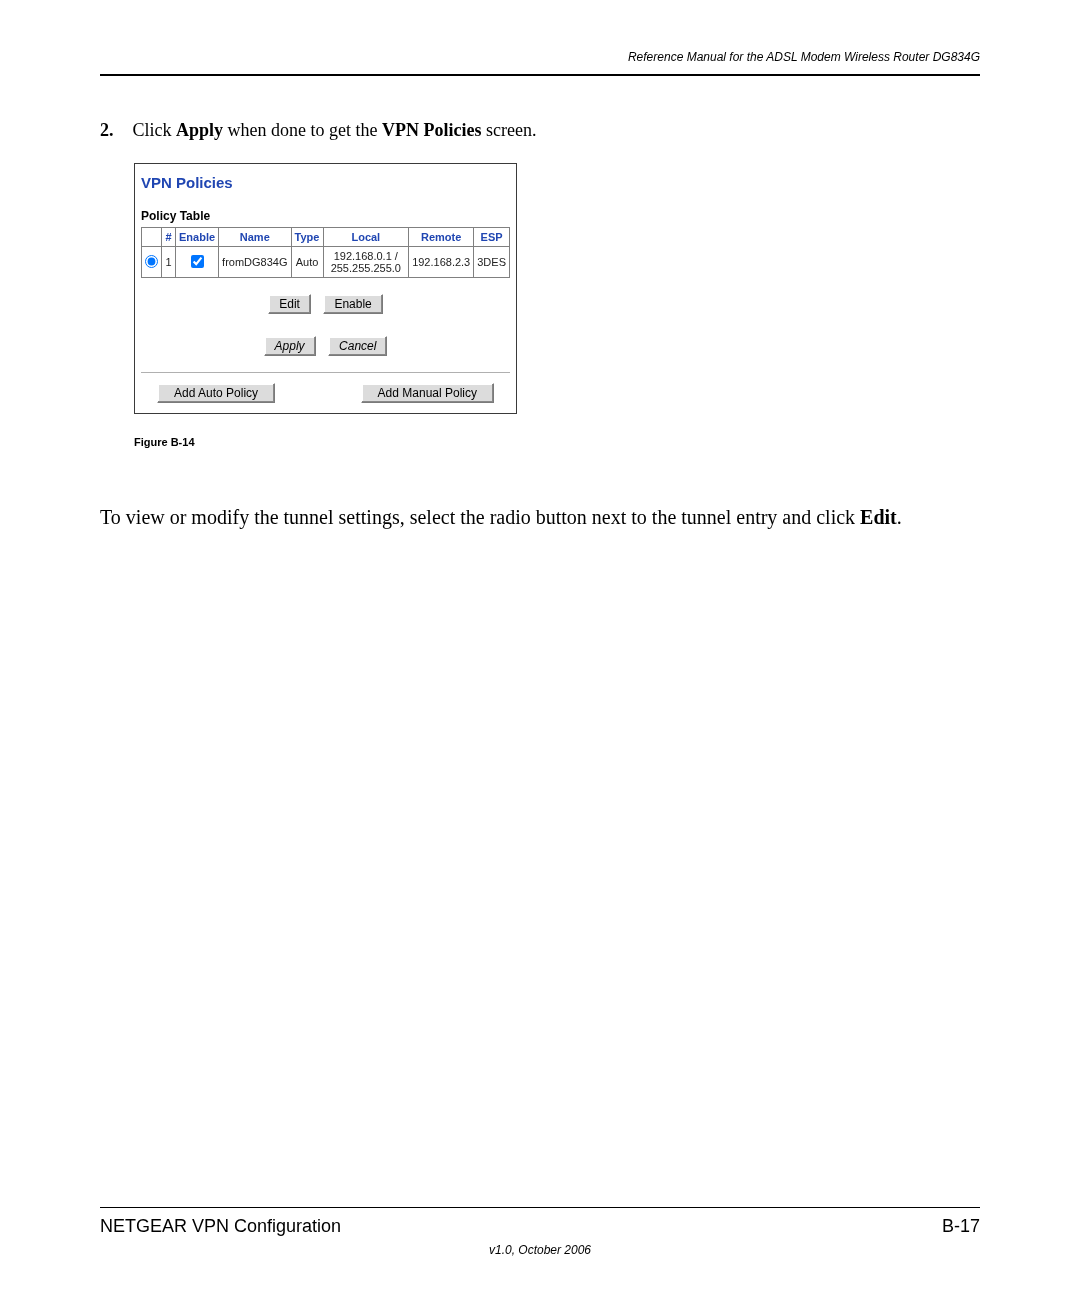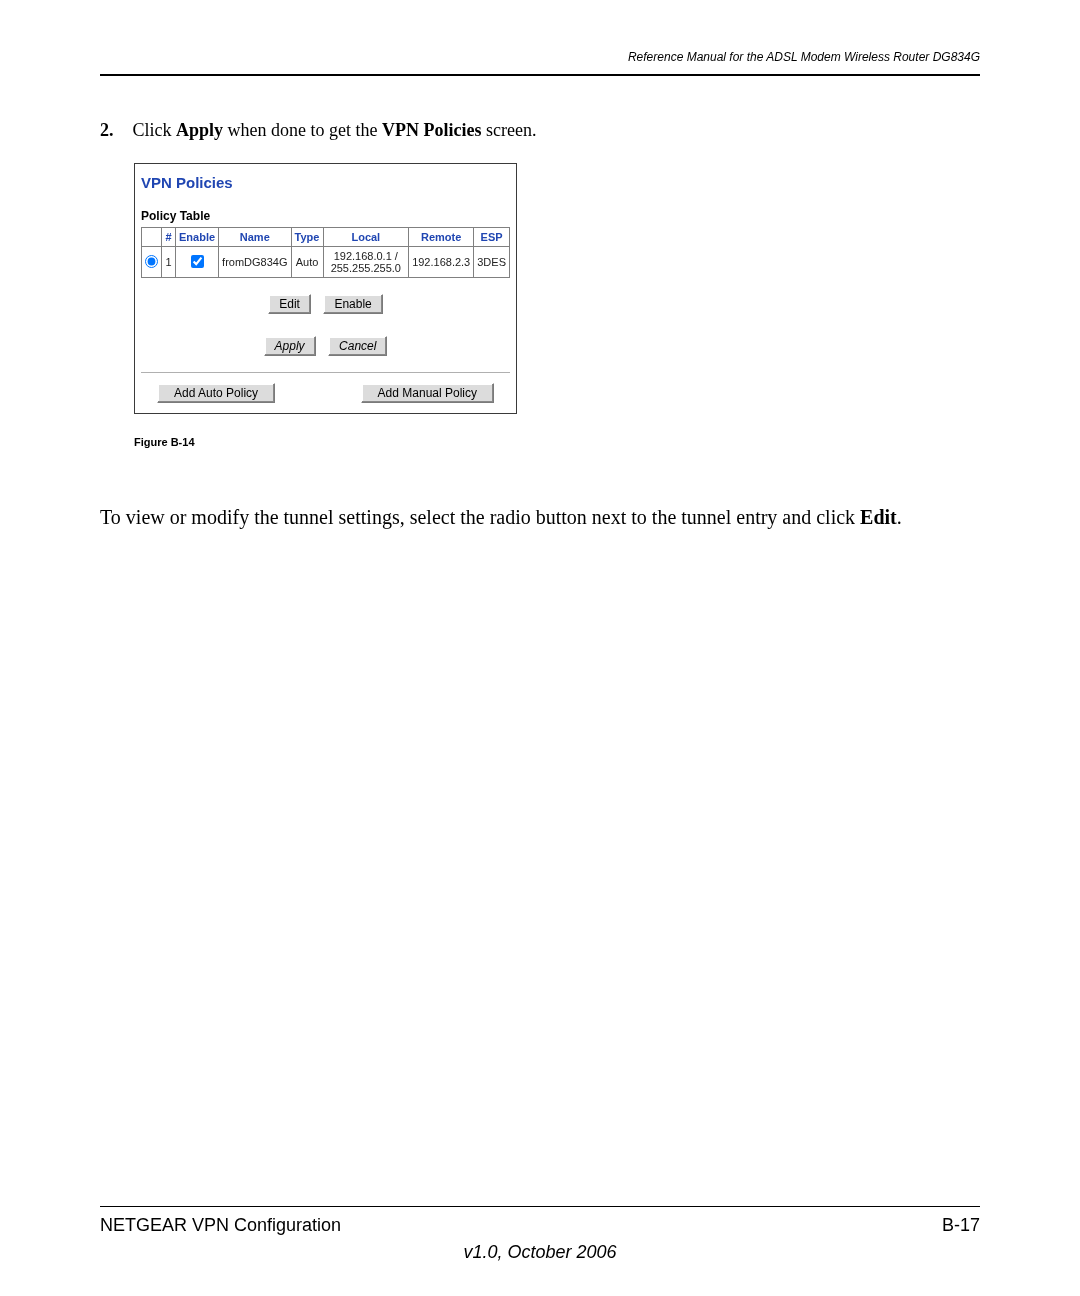--- a/index.html
+++ b/index.html
@@ -103,37 +103,37 @@
   }
   .body-text {
     font-size: 20px;
     line-height: 1.35;
     margin-top: 32px;
   }
   .footer {
     position: absolute;
     left: 100px;
     right: 100px;
-    bottom: 33px;
+    bottom: 39px;
   }
   .footer-line {
     border-top: 1.5px solid #000;
     margin-bottom: 8px;
   }
   .footer-row {
     display: flex;
     justify-content: space-between;
     font-family: Arial, Helvetica, sans-serif;
     font-size: 18px;
   }
   .footer-version {
     text-align: center;
     font-style: italic;
     font-family: Arial, Helvetica, sans-serif;
-    font-size: 18px;
+    font-size: 12px;
     margin-top: 6px;
   }
   .add-row {
     display: flex;
     justify-content: space-between;
     padding: 0 12px;
     margin-top: 8px;
     gap: 16px;
   }
   input[type="checkbox"] { margin:0; }

